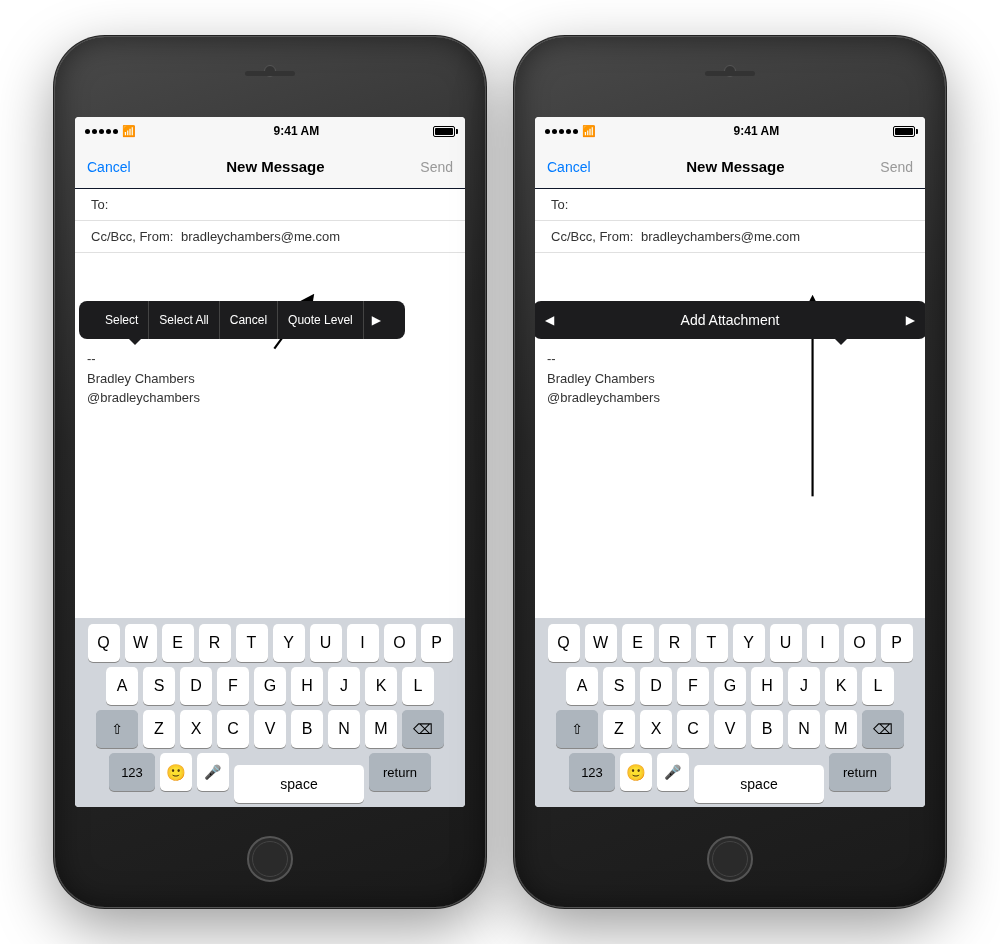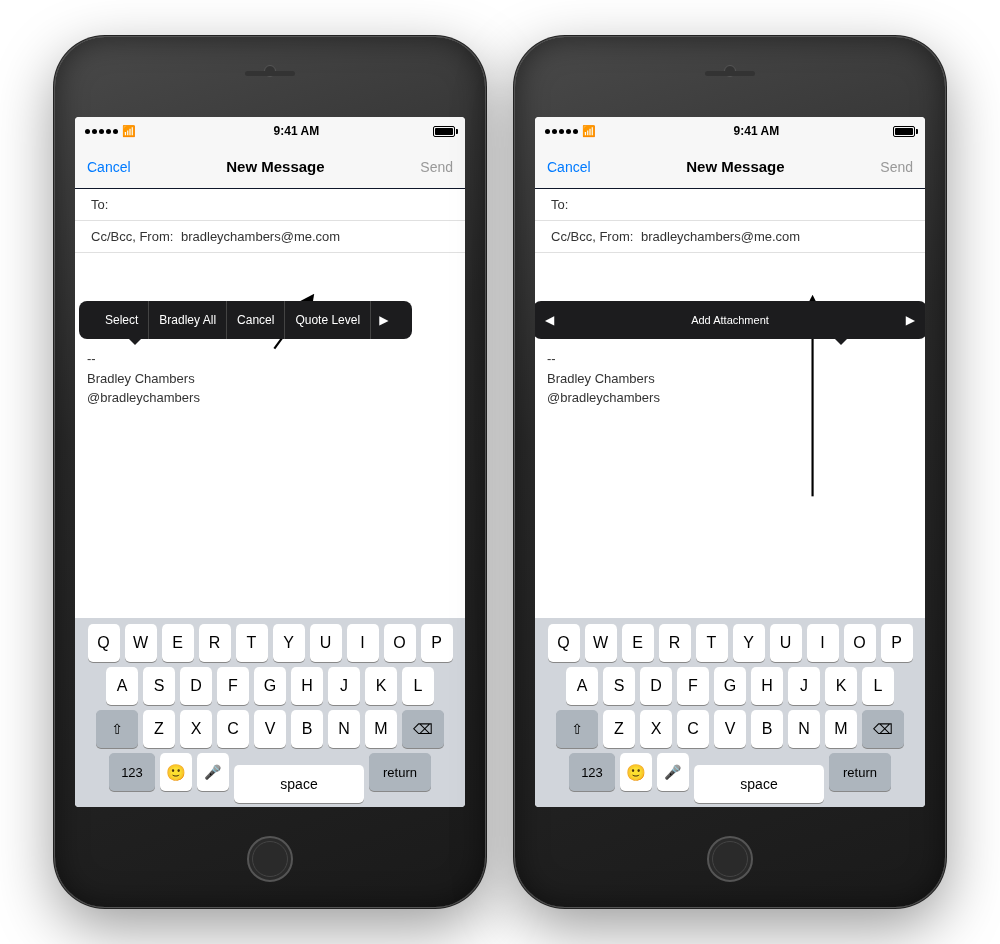--- a/index.html
+++ b/index.html
@@ -323,21 +323,21 @@
         <div class="email-row">
           <span>Cc/Bcc, From:</span>
           <span>bradleychambers@me.com</span>
         </div>
       </div>
 
       <div class="compose-area" style="position:relative;">
 
         <div class="context-menu">
           <div class="context-btn">Select</div>
-          <div class="context-btn">Bradley All</div>
+          <div class="context-btn">Select All</div>
           <div class="context-btn">Cancel</div>
           <div class="context-btn">Quote Level</div>
           <div class="context-arrow">▶</div>
         </div>
 
         <div style="margin-top:50px;">
           <span class="cursor"></span>
         </div>
         <div class="signature">
           <div>--</div>
@@ -445,21 +445,21 @@
         <div class="email-row">
           <span>Cc/Bcc, From:</span>
           <span>bradleychambers@me.com</span>
         </div>
       </div>
 
       <div class="compose-area" style="position:relative;">
 
         <div class="context-menu2">
           <div class="context-arrow" style="color:#fff;padding:0 8px;">◀</div>
-          <div class="context-btn" style="flex:1;justify-content:center;font-size:11px;border-right:none;">Add Attachment</div>
+          <div class="context-btn" style="flex:1;justify-content:center;font-size:14px;border-right:none;">Add Attachment</div>
           <div class="context-arrow" style="color:#fff;padding:0 8px;">▶</div>
         </div>
 
         <div style="margin-top:50px;">
           <span class="cursor"></span>
         </div>
         <div class="signature">
           <div>--</div>
           <div>Bradley Chambers</div>
           <div>@bradleychambers</div>

